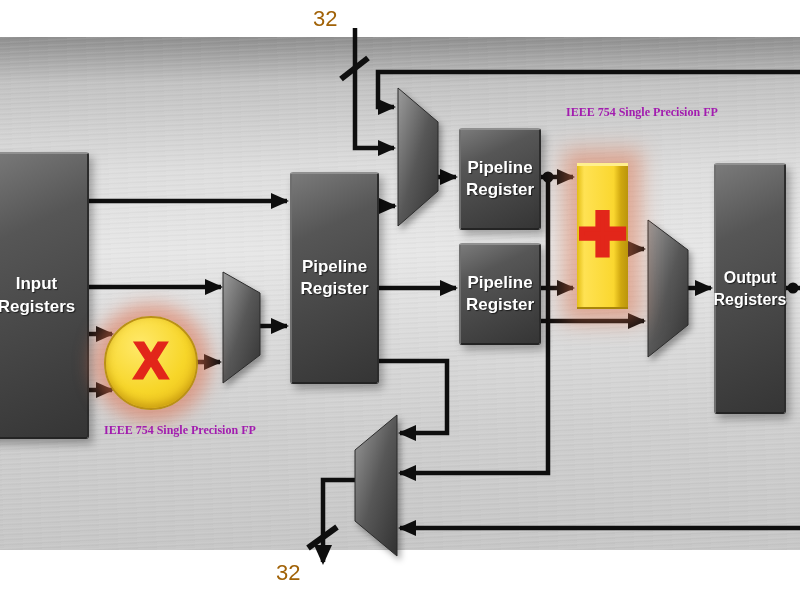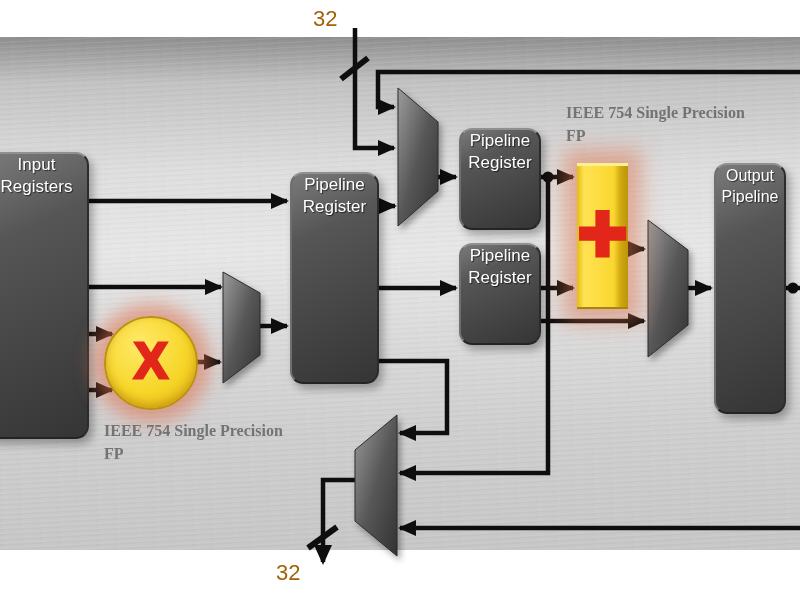--- a/index.html
+++ b/index.html
@@ -8,26 +8,26 @@
   
   #canvas-band{position:absolute;left:0;top:37px;width:800px;height:513px;z-index:1;
     background:linear-gradient(180deg,#8f8f8f 0%,#c3c3c3 9%,#dedede 26%,#e7e7e7 42%,
                #dbdbdb 58%,#cfcfcf 76%,#c7c7c7 100%);}
   #canvas-band::after{content:"";position:absolute;inset:0;
     background:repeating-linear-gradient(177deg,rgba(255,255,255,.06) 0 1px,
                rgba(0,0,0,.025) 2px 3px,transparent 3px 5px);}
   
   #wires{position:absolute;left:0;top:0;z-index:2;}
   
-  .reg{position:absolute;z-index:3;display:flex;align-items:flex-start;justify-content:center;
-    text-align:center;color:#fff;font-weight:normal;font-size:17px;line-height:1.32;
+  .reg{position:absolute;z-index:3;display:flex;align-items:center;justify-content:center;
+    text-align:center;color:#fff;font-weight:bold;font-size:17px;line-height:1.32;
     background:linear-gradient(155deg,#7a7a7a 0%,#565656 28%,#454545 65%,#353535 100%);
     border-top:2px solid #909090;border-left:2px solid #6f6f6f;
     border-right:2px solid #2c2c2c;border-bottom:2px solid #242424;
-    border-radius:13px;box-shadow:4px 5px 8px rgba(0,0,0,.30);
+    border-radius:3px;box-shadow:4px 5px 8px rgba(0,0,0,.30);
     text-shadow:1px 1px 1px rgba(0,0,0,.6);}
   #input-registers{left:-16px;top:152px;width:101px;height:283px;}
   #pipeline-main{left:290px;top:172px;width:85px;height:208px;}
   #pipeline-top{left:459px;top:128px;width:78px;height:98px;}
   #pipeline-bottom{left:459px;top:243px;width:78px;height:98px;}
   #output-register{left:714px;top:163px;width:68px;height:247px;font-size:16px;}
   
   #multiplier{position:absolute;z-index:3;left:104px;top:316px;width:90px;height:90px;
     border-radius:50%;display:flex;align-items:center;justify-content:center;
     background:radial-gradient(circle at 38% 30%,#ffe96a,#f7d629 55%,#ecc21d 82%,#d2a314 100%);
@@ -37,21 +37,21 @@
     -webkit-text-stroke:3px #e2261a;transform:translateY(-2px);}
   #adder{position:absolute;z-index:3;left:577px;top:163px;width:51px;height:141px;
     display:flex;align-items:center;justify-content:center;
     background:linear-gradient(90deg,#e3bd14 0%,#ffe253 14%,#fad72f 72%,#cfa70f 86%,#bb950c 100%);
     border-top:3px solid #ffef8e;border-bottom:2px solid #a8850a;
     box-shadow:0 0 20px 13px rgba(222,112,72,.5);}
   #adder .sym{font-weight:bold;font-size:84px;color:#e2261a;
     -webkit-text-stroke:5px #e2261a;line-height:0;transform:translateY(-4px);}
   
   .fp-note{position:absolute;z-index:4;width:182px;font-family:"Liberation Serif",serif;
-    font-weight:bold;font-size:16px;line-height:23px;color:#737373;}
+    font-weight:bold;font-size:12px;line-height:23px;color:#a21caf;}
   #fp-note-mult{left:104px;top:419px;}
   #fp-note-add{left:566px;top:101px;}
   
   .bus-label{position:absolute;z-index:4;font-size:22px;color:#a16207;}
   #bus-label-top{left:313px;top:6px;}
   #bus-label-bottom{left:276px;top:560px;}
 </style>
 </head>
 <body>
 
@@ -120,21 +120,21 @@
   <div class="reg" id="pipeline-main">
     <span>Pipeline Register</span>
   </div>
   <div class="reg" id="pipeline-top">
     <span>Pipeline Register</span>
   </div>
   <div class="reg" id="pipeline-bottom">
     <span>Pipeline Register</span>
   </div>
   <div class="reg" id="output-register">
-    <span>Output Pipeline</span>
+    <span>Output Registers</span>
   </div>
 
   <div id="multiplier">
     <span class="sym">X</span>
   </div>
   <div id="adder">
     <span class="sym">+</span>
   </div>
 
   <div class="fp-note" id="fp-note-mult">IEEE 754 Single Precision FP</div>

